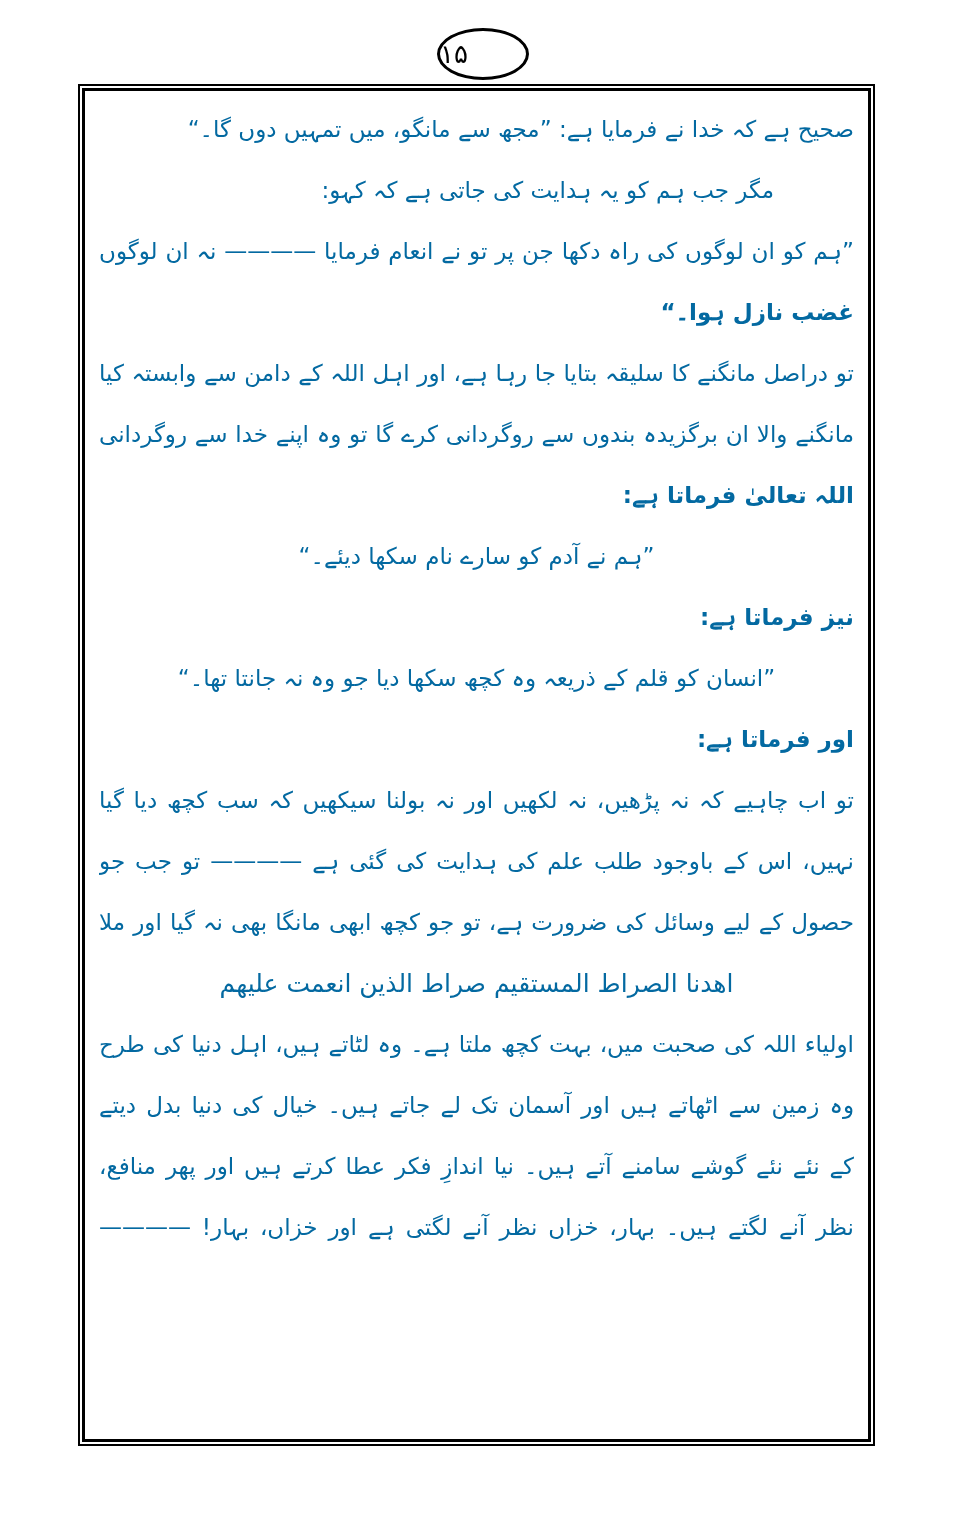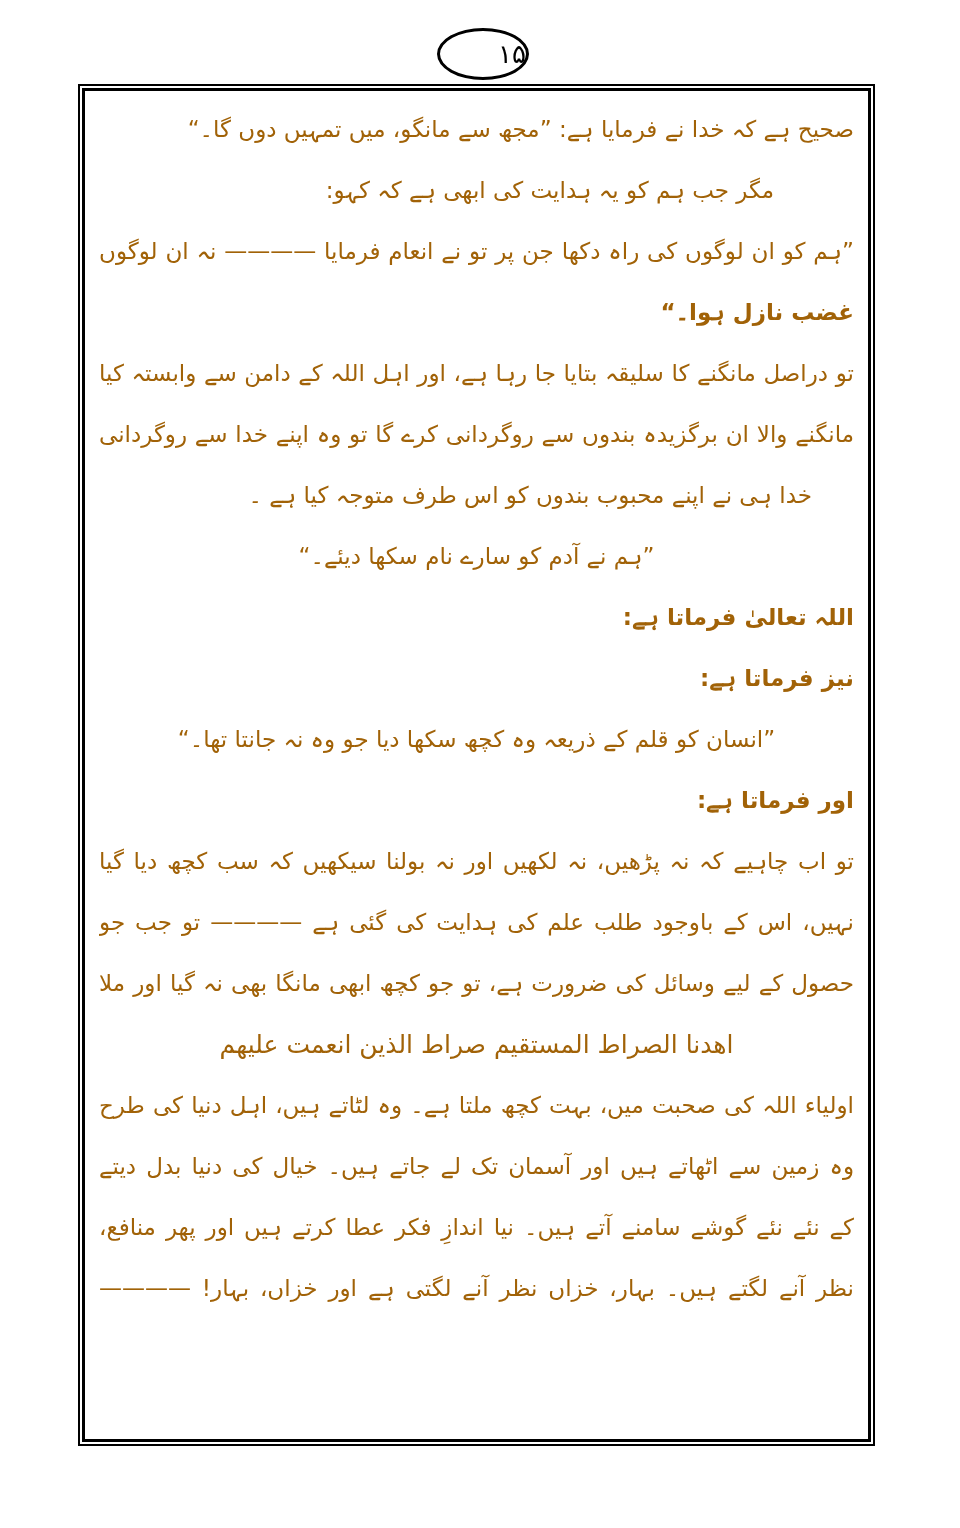--- a/index.html
+++ b/index.html
@@ -17,21 +17,21 @@
   .page-number {
     position: absolute;
     left: 437px;
     top: 28px;
     width: 86px;
     height: 46px;
     border: 3px solid #000;
     border-radius: 50%;
     display: flex;
     align-items: center;
-    justify-content: flex-end;
+    justify-content: flex-start;
     background: #fff;
     z-index: 2;
   }
   .page-number span {
     font-size: 26px;
     line-height: 1;
     direction: rtl;
   }
   .frame {
     position: absolute;
@@ -58,21 +58,21 @@
     box-sizing: border-box;
     overflow: hidden;
   }
   .line {
     direction: rtl;
     font-size: 23px;
     height: 61px;
     line-height: 61px;
     overflow: hidden;
     white-space: normal;
-    color: #a16207;
+    color: #0369a1;
   }
   .line.full {
     text-align: justify;
     text-align-last: justify;
   }
   .line.para-start {
     text-align: right;
   }
   .line.para-indent {
     text-align: right;
@@ -102,28 +102,27 @@
 <body>
 
 <div class="page-number">
   <span>۱۵</span>
 </div>
 
 <div class="frame">
   <div class="frame-inner">
     <div class="text-area" id="text-area">
         <div class="line para-start">صحیح ہے کہ خدا نے فرمایا ہے: ”مجھ سے مانگو، میں تمہیں دوں گا۔“</div>
-        <div class="line para-indent">مگر جب ہم کو یہ ہدایت کی ابھی ہے کہ کہو:</div>
+        <div class="line para-indent">مگر جب ہم کو یہ ہدایت کی جاتی ہے کہ کہو:</div>
         <div class="line full">”ہم کو ان لوگوں کی راہ دکھا جن پر تو نے انعام فرمایا ———— نہ ان لوگوں کی راہ جن پر تیرا</div>
         <div class="line flush-right">غضب نازل ہوا۔“</div>
         <div class="line full">تو دراصل مانگنے کا سلیقہ بتایا جا رہا ہے، اور اہل اللہ کے دامن سے وابستہ کیا جا رہا ہے۔ اب جب</div>
         <div class="line full">مانگنے والا ان برگزیدہ بندوں سے روگردانی کرے گا تو وہ اپنے خدا سے روگردانی کرے گا، کیونکہ</div>
-        <div class="line end-right">خدا ہی نے اپنے محبوب بندوں کو اس طرف متوجہ کیا ہے ۔</div>
+        <div class="line flush-right">اللہ تعالیٰ فرماتا ہے:</div>
         <div class="line quote-center">”ہم نے آدم کو سارے نام سکھا دیئے۔“</div>
-        <div class="line flush-right">اللہ تعالیٰ فرماتا ہے:</div>
         <div class="line flush-right">نیز فرماتا ہے:</div>
         <div class="line quote-center">”انسان کو قلم کے ذریعہ وہ کچھ سکھا دیا جو وہ نہ جانتا تھا۔“</div>
         <div class="line flush-right">اور فرماتا ہے:</div>
         <div class="line full">تو اب چاہیے کہ نہ پڑھیں، نہ لکھیں اور نہ بولنا سیکھیں کہ سب کچھ دیا گیا ہے۔ لیکن</div>
         <div class="line full">نہیں، اس کے باوجود طلب علم کی ہدایت کی گئی ہے ———— تو جب جو کچھ دیا جا چکا ہے، اس کے</div>
         <div class="line full">حصول کے لیے وسائل کی ضرورت ہے، تو جو کچھ ابھی مانگا بھی نہ گیا اور ملا بھی نہیں، اس کے لیے</div>
         <div class="line verse-bold">اهدنا الصراط المستقيم صراط الذين انعمت عليهم</div>
         <div class="line full">اولیاء اللہ کی صحبت میں، بہت کچھ ملتا ہے۔ وہ لٹاتے ہیں، اہل دنیا کی طرح سمیٹتے نہیں،</div>
         <div class="line full">وہ زمین سے اٹھاتے ہیں اور آسمان تک لے جاتے ہیں۔ خیال کی دنیا بدل دیتے ہیں۔ فکر و خیال</div>
         <div class="line full">کے نئے نئے گوشے سامنے آتے ہیں۔ نیا اندازِ فکر عطا کرتے ہیں اور پھر منافع، خسارے</div>

